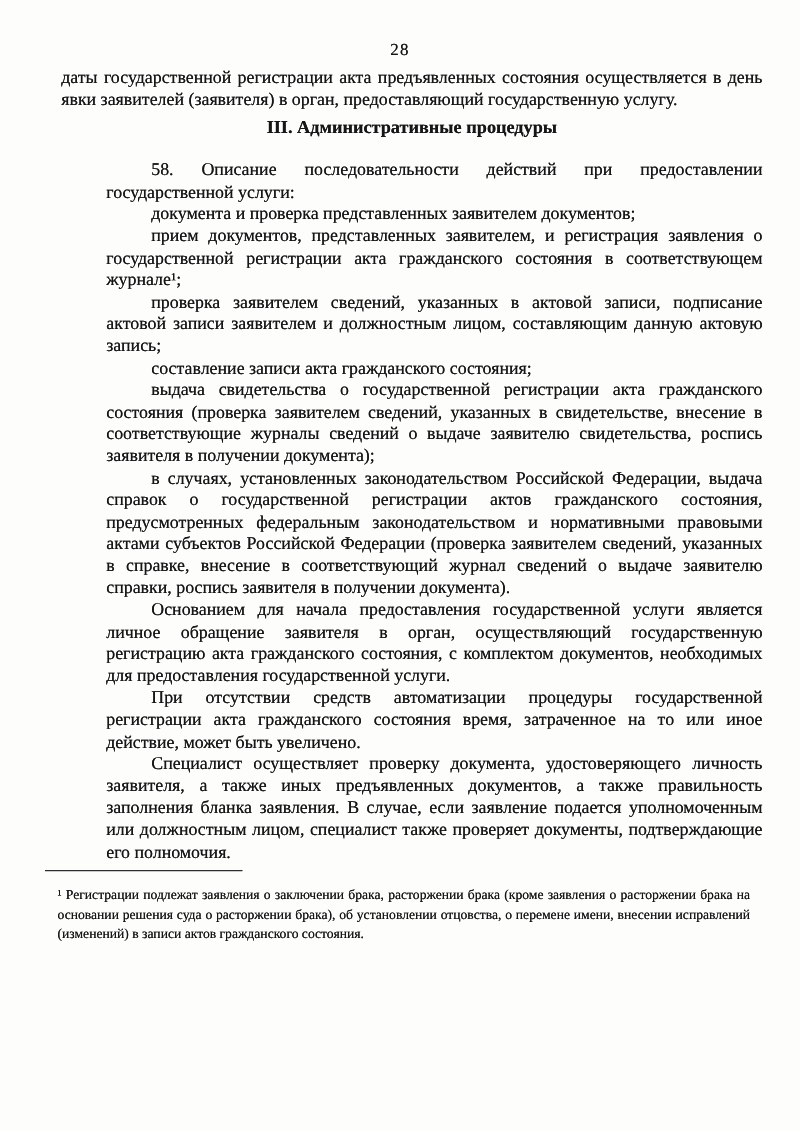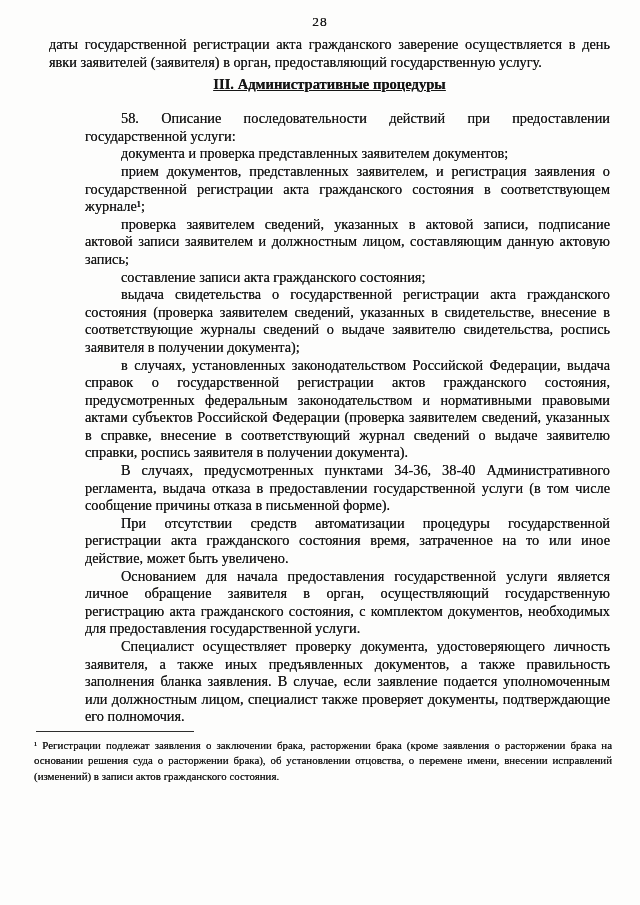--- a/index.html
+++ b/index.html
@@ -12,21 +12,21 @@
     width: 640px;
     height: 905px;
     background: #fdfdfc;
     overflow: hidden;
     font-family: "Liberation Serif", "DejaVu Serif", serif;
     color: #161616;
     
     text-shadow: 0 0 0.35px rgba(10,10,10,0.85);
   }
   .pageno {
-    padding-top: 15px;
+    padding-top: 33px;
     text-align: center;
     font-size: 13.5px;
     line-height: 14px;
     letter-spacing: 1px;
   }
   .content {
     margin: 7px 30px 0 49px; 
   }
   .content p {
     margin: 0;
@@ -34,64 +34,62 @@
     line-height: 17.6px;
     text-align: justify;
   }
   p.indent { text-indent: 36px; margin-left: 36px; }
   .heading {
     margin: 4px 0 17px 0;
     font-size: 14.6px;
     line-height: 18px;
     font-weight: bold;
     text-align: center;
-    text-decoration: underline;
   }
   .footnote-block {
     margin-top: 5px;
     margin-left: -15px;  
     margin-right: -2px;
   }
   .footnote-rule {
     width: 158px;
     height: 0;
     border: none;
     border-top: 1.6px solid #2d2d2d;
     margin: 0 0 6px 2px;
   }
   .footnote-block p {
-    margin: 0;
+    margin: 12px;
     font-size: 10.9px;
     line-height: 15.4px;
     text-align: justify;
   }
 </style>
 </head>
 <body>
 
 <div class="sheet">
 
   <div class="pageno">28</div>
 
   <div class="content">
 
-    <p>даты государственной регистрации акта гражданского заверение осуществляется в день явки заявителей (заявителя) в орган, предоставляющий государственную услугу.</p>
+    <p>даты государственной регистрации акта предъявленных состояния осуществляется в день явки заявителей (заявителя) в орган, предоставляющий государственную услугу.</p>
 
     <div class="heading">III. Административные процедуры</div>
 
     <p class="indent">58. Описание последовательности действий при предоставлении государственной услуги:</p>
     <p class="indent">документа и проверка представленных заявителем документов;</p>
     <p class="indent">прием документов, представленных заявителем, и регистрация заявления о государственной регистрации акта гражданского состояния в соответствующем журнале¹;</p>
     <p class="indent">проверка заявителем сведений, указанных в актовой записи, подписание актовой записи заявителем и должностным лицом, составляющим данную актовую запись;</p>
     <p class="indent">составление записи акта гражданского состояния;</p>
     <p class="indent">выдача свидетельства о государственной регистрации акта гражданского состояния (проверка заявителем сведений, указанных в свидетельстве, внесение в соответствующие журналы сведений о выдаче заявителю свидетельства, роспись заявителя в получении документа);</p>
     <p class="indent">в случаях, установленных законодательством Российской Федерации, выдача справок о государственной регистрации актов гражданского состояния, предусмотренных федеральным законодательством и нормативными правовыми актами субъектов Российской Федерации (проверка заявителем сведений, указанных в справке, внесение в соответствующий журнал сведений о выдаче заявителю справки, роспись заявителя в получении документа).</p>
-    <p class="indent">В случаях, предусмотренных пунктами 34-36, 38-40 Административного регламента, выдача отказа в предоставлении государственной услуги (в том числе сообщение причины отказа в письменной форме).</p>
+    <p class="indent">Основанием для начала предоставления государственной услуги является личное обращение заявителя в орган, осуществляющий государственную регистрацию акта гражданского состояния, с комплектом документов, необходимых для предоставления государственной услуги.</p>
     <p class="indent">При отсутствии средств автоматизации процедуры государственной регистрации акта гражданского состояния время, затраченное на то или иное действие, может быть увеличено.</p>
-    <p class="indent">Основанием для начала предоставления государственной услуги является личное обращение заявителя в орган, осуществляющий государственную регистрацию акта гражданского состояния, с комплектом документов, необходимых для предоставления государственной услуги.</p>
     <p class="indent">Специалист осуществляет проверку документа, удостоверяющего личность заявителя, а также иных предъявленных документов, а также правильность заполнения бланка заявления. В случае, если заявление подается уполномоченным или должностным лицом, специалист также проверяет документы, подтверждающие его полномочия.</p>
 
     <div class="footnote-block">
       <hr class="footnote-rule">
       <p>¹ Регистрации подлежат заявления о заключении брака, расторжении брака (кроме заявления о расторжении брака на основании решения суда о расторжении брака), об установлении отцовства, о перемене имени, внесении исправлений (изменений) в записи актов гражданского состояния.</p>
     </div>
 
   </div>
 </div>
 

